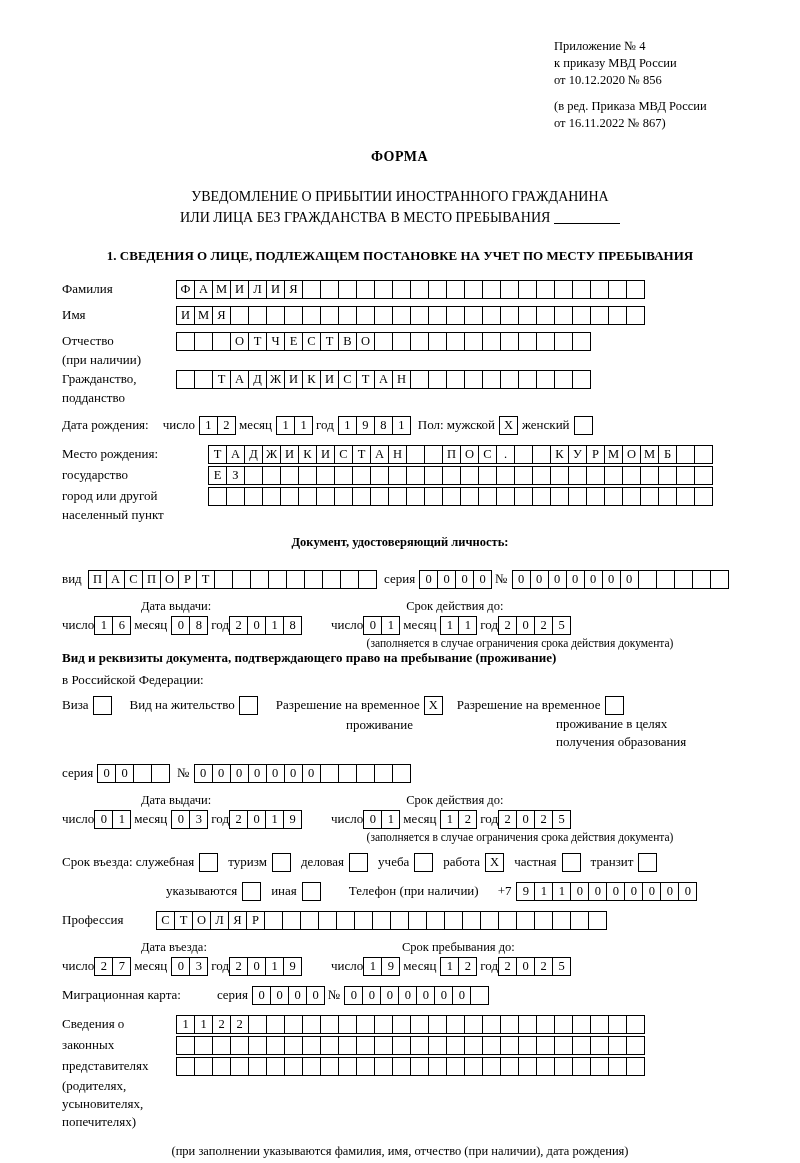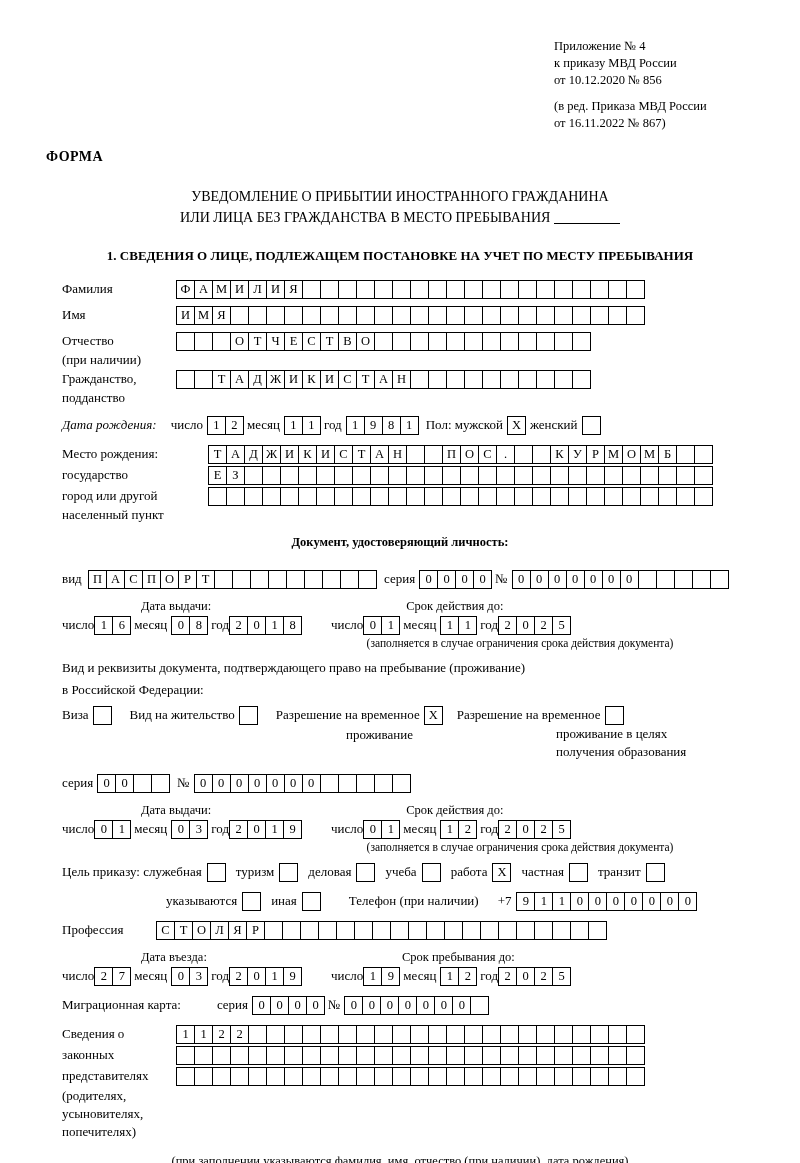--- a/index.html
+++ b/index.html
@@ -10,21 +10,21 @@
     background: #ffffff;
     font-family: "Liberation Serif", serif;
     color: #000;
     font-size: 13px;
   }
   .page { position: relative; width: 800px; min-height: 1163px; padding: 38px 46px 10px 46px; }
 
   
   .hdr { text-align: left; font-size: 12.5px; line-height: 1.35; width: 200px; margin-left: auto; }
   .hdr .grp { margin-bottom: 9px; }
-  .form-word { text-align: left; font-weight: bold; font-size: 14px; letter-spacing: .5px; margin-top: 18px; margin-right: 1px; }
+  .form-word { text-align: center; font-weight: bold; font-size: 14px; letter-spacing: .5px; margin-top: 18px; margin-right: 1px; }
 
   .title { text-align: center; font-weight: normal; font-size: 14px; line-height: 1.45; margin-top: 22px; }
   .title .ul { display:inline-block; width: 66px; border-bottom: 1px solid #000; vertical-align: -2px; }
   .section1 { text-align: center; font-weight: bold; font-size: 13px; margin-top: 20px; }
 
   .row { display: flex; align-items: center; margin-top: 7px; }
 
   
   .cells { display: flex; }
   .cell {
@@ -209,21 +209,21 @@
         <div class="cell"></div>
         <div class="cell"></div>
         <div class="cell"></div>
       </div>
   </div>
   <div class="row" style="margin-top:1px;">
     <div class="label-col" style="padding-left:16px;">подданство</div>
   </div>
 
   <div class="row mt10">
-    <span style="padding-left:16px;font-style:italic;">Дата рождения:</span>
+    <span style="padding-left:16px;">Дата рождения:</span>
     <span class="ml" style="margin-left:14px;">число</span>
     <span class="gap-s"></span>
     <span class="cells">
         <div class="cell">1</div>
         <div class="cell">2</div>
       </span>
     <span class="gap-s"></span>
     <span>месяц</span>
     <span class="gap-s"></span>
     <span class="cells">
@@ -446,21 +446,21 @@
     <span class="cells">
         <div class="cell">2</div>
         <div class="cell">0</div>
         <div class="cell">2</div>
         <div class="cell">5</div>
       </span>
   </div>
 
   <div class="note" style="margin-left:240px; margin-top:2px;">(заполняется в случае ограничения срока действия документа)</div>
 
-  <div style="margin-top:11px; padding-left:16px;">Вид и реквизиты документа, подтверждающего право на пребывание (проживание)</div>
+  <div style="margin-top:1px; padding-left:16px;font-weight:bold;">Вид и реквизиты документа, подтверждающего право на пребывание (проживание)</div>
   <div style="margin-top:6px; padding-left:16px;">в Российской Федерации:</div>
 
   <div class="perm-row" style="padding-left:16px;">
     <span>Виза</span>
     <span class="gap-s"></span>
     <span class="box"></span>
     <span style="width:18px;"></span>
     <span>Вид на жительство</span>
     <span class="gap-s"></span>
     <span class="box"></span>
@@ -550,21 +550,21 @@
         <div class="cell">2</div>
         <div class="cell">0</div>
         <div class="cell">2</div>
         <div class="cell">5</div>
       </span>
   </div>
 
   <div class="note" style="margin-left:240px; margin-top:2px;">(заполняется в случае ограничения срока действия документа)</div>
 
   <div class="purpose-row" style="padding-left:16px;">
-    <span class="t">Цель приказу: служебная</span>
+    <span class="t">Срок въезда: служебная</span>
     <span class="box"></span>
     <span class="t">туризм</span>
     <span class="box"></span>
     <span class="t">деловая</span>
     <span class="box"></span>
     <span class="t">учеба</span>
     <span class="box"></span>
     <span class="t">работа</span>
     <span class="box">X</span>
     <span class="t">частная</span>

